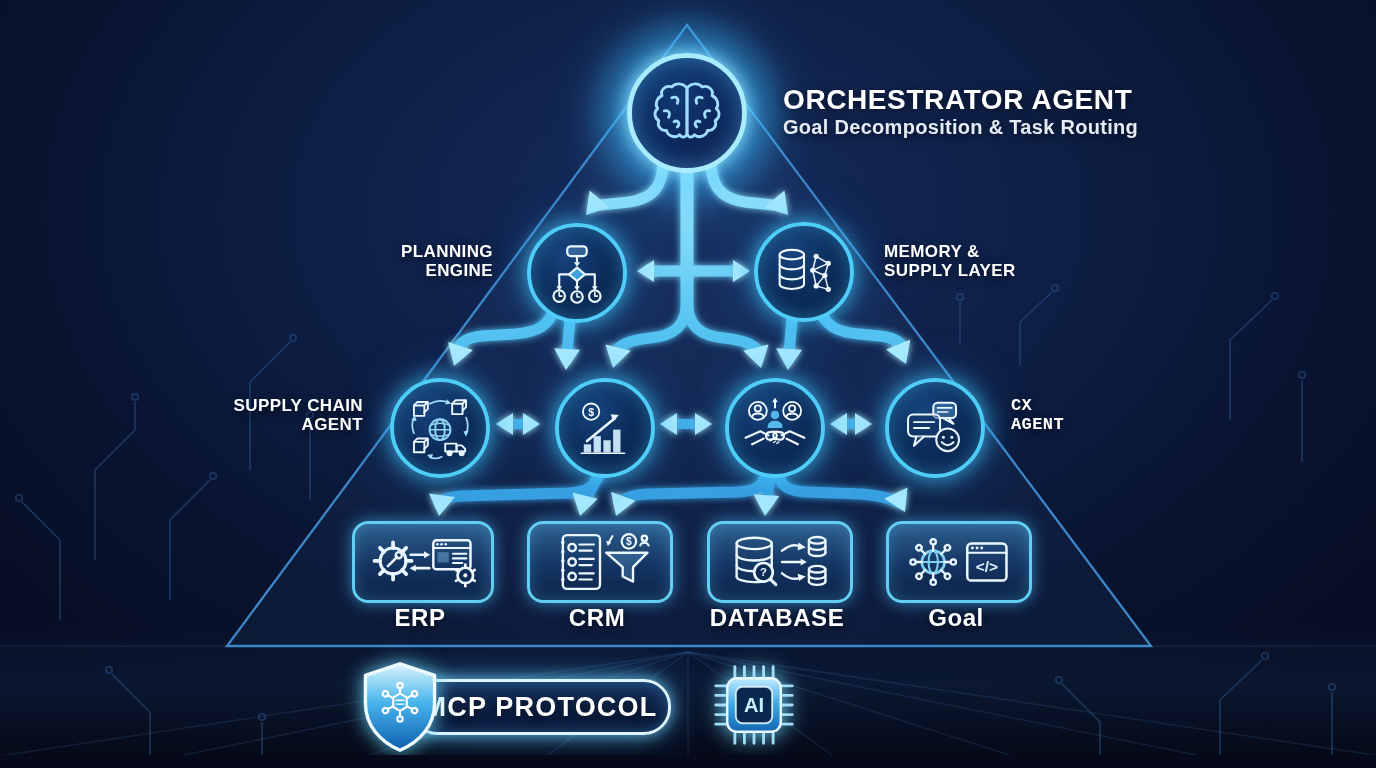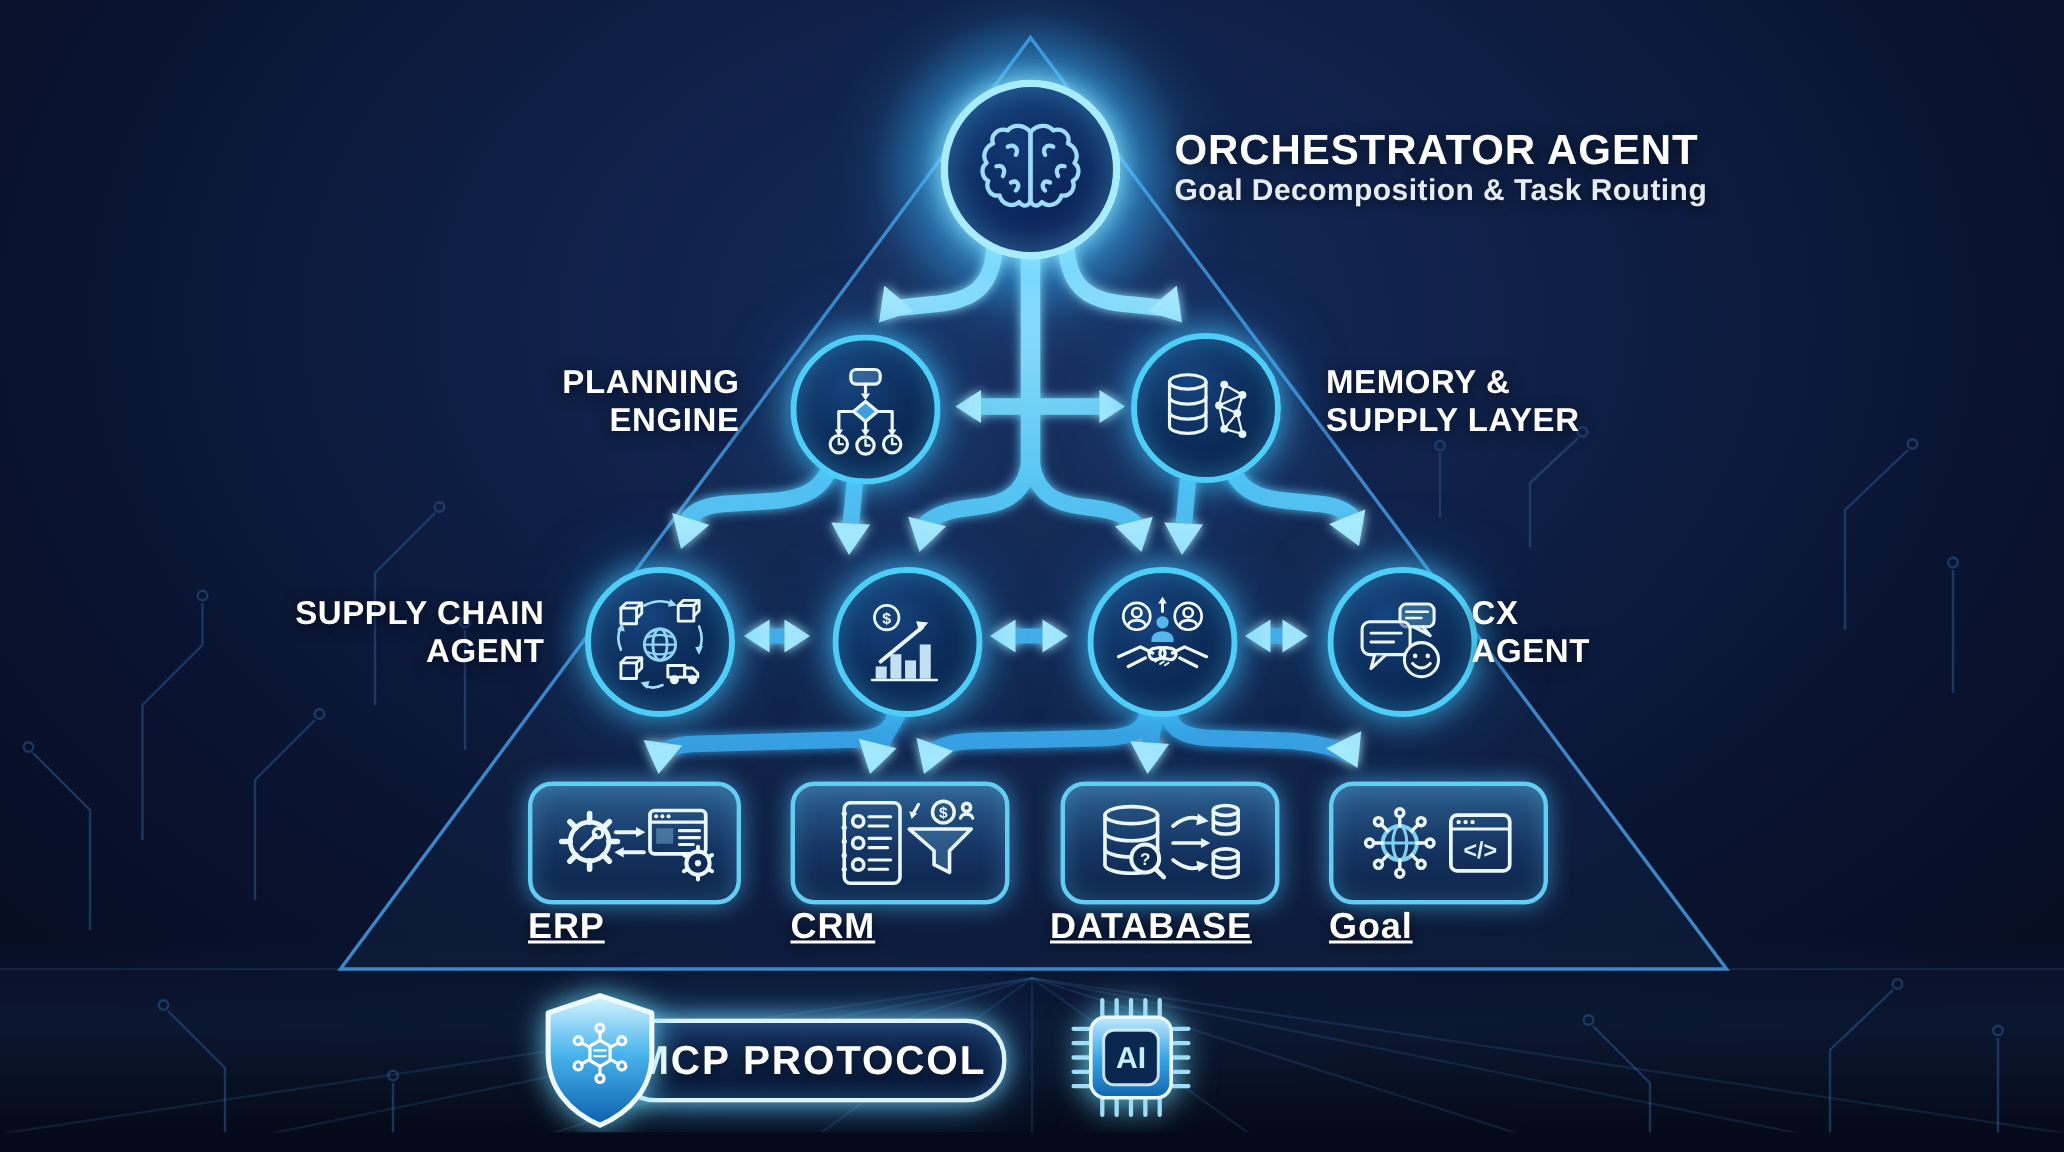--- a/index.html
+++ b/index.html
@@ -35,25 +35,25 @@
   }
   .pill{
     position:absolute;z-index:3;border-radius:27px;
     background:linear-gradient(180deg,#16325f 0%, #0a1c3e 75%);
     border:3px solid #dbf4ff;
     box-shadow:0 0 16px rgba(120,220,255,.85), 0 0 44px rgba(60,170,255,.4), inset 0 0 14px rgba(90,195,255,.3);
     display:flex;align-items:center;justify-content:center;
   }
   .pill-label{color:#fff;font-weight:800;font-size:27px;letter-spacing:1.2px;text-shadow:0 2px 8px rgba(0,0,0,.55);}
   .lbl{position:absolute;z-index:4;color:#fff;font-weight:800;text-shadow:0 2px 10px rgba(0,0,0,.6);white-space:nowrap;}
-  .lbl.two{font-size:22px;line-height:1.14;letter-spacing:.4px;}
+  .lbl.two{font-size:17px;line-height:1.14;letter-spacing:.4px;}
   .lbl.right{text-align:right;}
   .orch-title{font-size:28px;letter-spacing:.6px;}
   .orch-sub{position:absolute;z-index:4;color:#e5ecf6;font-weight:700;font-size:20px;letter-spacing:.3px;white-space:nowrap;text-shadow:0 2px 8px rgba(0,0,0,.6);}
-  .syslbl{position:absolute;z-index:4;color:#fff;font-weight:800;font-size:24px;letter-spacing:.6px;text-shadow:0 2px 8px rgba(0,0,0,.6);text-decoration:underline;}
+  .syslbl{position:absolute;z-index:4;color:#fff;font-weight:800;font-size:24px;letter-spacing:.6px;text-align:center;text-shadow:0 2px 8px rgba(0,0,0,.6);}
   .proticon{position:absolute;z-index:5;filter:drop-shadow(0 0 10px rgba(110,220,255,.9));}
   .icon{display:block;}
 </style>
 </head>
 <body>
 
 <div class="stage">
 
   <svg class="bgsvg" width="1376" height="768" viewBox="0 0 1376 768">
     <defs>
@@ -321,21 +321,21 @@
       <path d="M41,12 H58 M41,17 H53" stroke-width="2"></path>
       <rect x="6" y="20" width="38" height="26" rx="6" fill="rgba(18,55,105,.5)"></rect>
       <path d="M16,46 L13,57 L25,46" fill="rgba(18,55,105,.5)"></path>
       <path d="M13,29 H37 M13,36 H31" stroke-width="2.2"></path>
       <circle cx="53" cy="50" r="13.5" fill="#0c2a52"></circle>
       <circle cx="48" cy="47" r="1.8" fill="#eaf7ff" stroke="none"></circle>
         <circle cx="58" cy="47" r="1.8" fill="#eaf7ff" stroke="none"></circle>
       <path d="M46,53 Q53,60 60,53"></path>
     </svg>
   </div>
-  <div class="lbl two" style="left:981px;top:396px;">
+  <div class="lbl two" style="left:1011px;top:396px;font-family:Liberation Mono, monospace;">
     <div>CX</div>
     <div>AGENT</div>
   </div>
 
   <div class="sysbox" style="left:352px;top:521px;width:136px;height:76px;">
     <svg class="icon" width="112" height="64" viewBox="0 0 104 62" fill="none" stroke="#eaf7ff" stroke-width="2.4" stroke-linecap="round" stroke-linejoin="round">
       <circle cx="23" cy="30" r="12.5" stroke-width="3"></circle>
       <g stroke-width="3.6">
         <line x1="23" y1="12" x2="23" y2="17.5"></line>
           <line x1="23" y1="12" x2="23" y2="17.5" transform="rotate(45 23 30)"></line>

